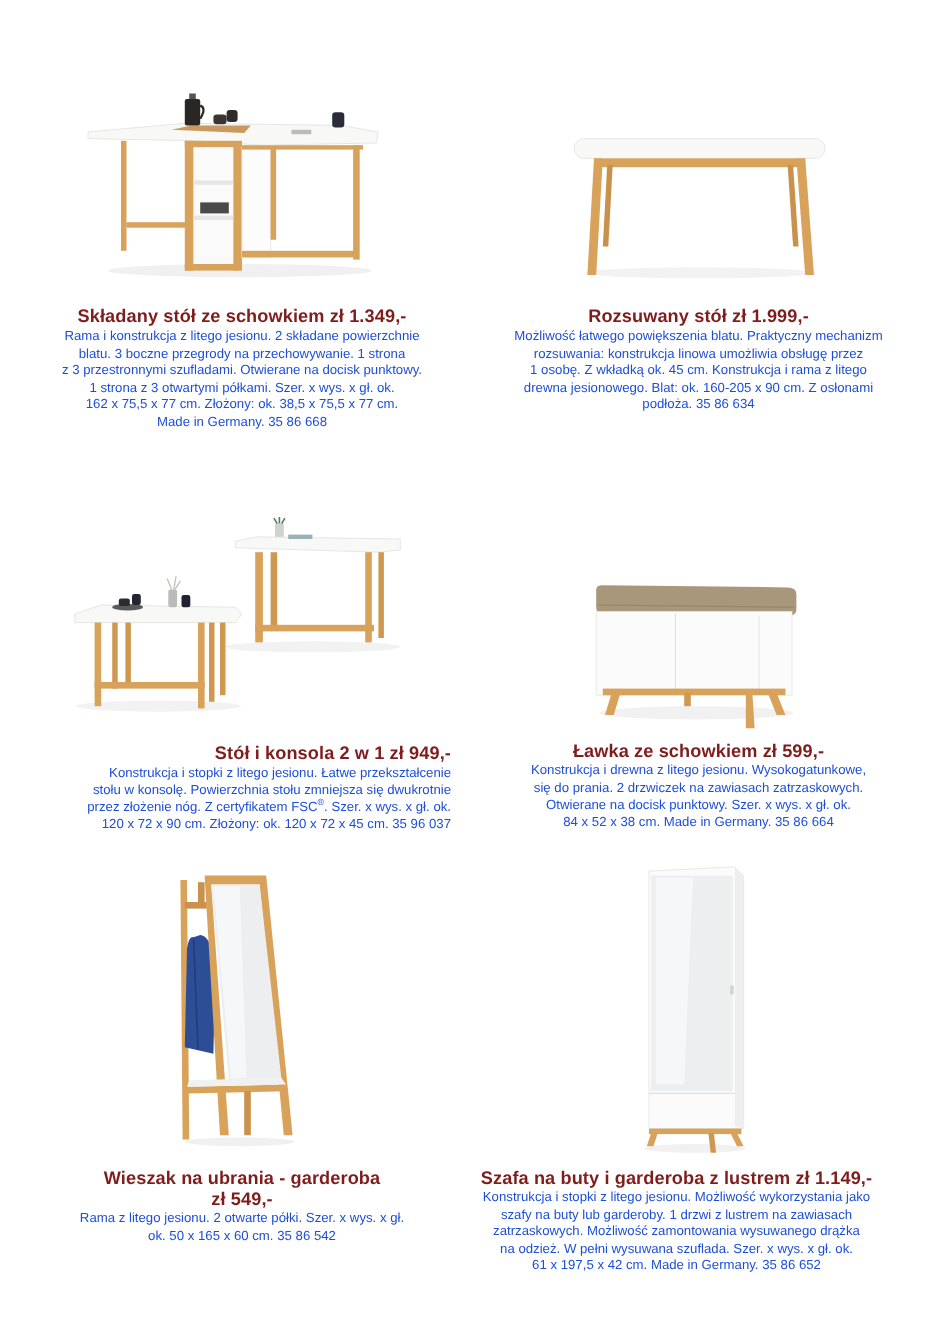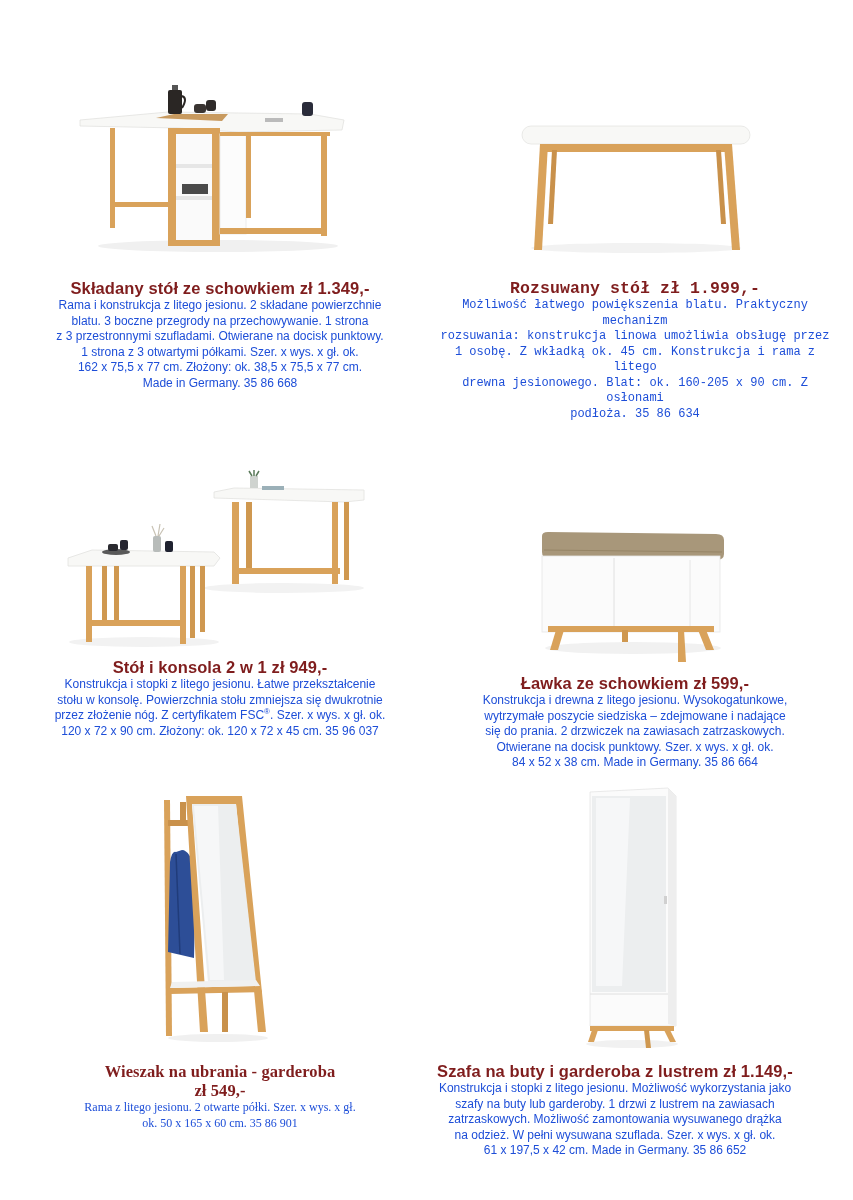--- a/index.html
+++ b/index.html
@@ -71,21 +71,21 @@
     <svg width="232" height="130" viewBox="0 0 232 130">
       <ellipse cx="116" cy="124" rx="105" ry="5" fill="#f2f2f2"></ellipse>
       <rect x="2" y="2" width="228" height="18" rx="9" fill="#f8f8f6" stroke="#e4e4e2" stroke-width="0.8"></rect>
       <rect x="20" y="20" width="192" height="8" fill="#d9a25a"></rect>
       <polygon points="20,20 28,20 22,126 14,126" fill="#d9a25a"></polygon>
       <polygon points="32,26 37,26 33,100 28,100" fill="#c9914b"></polygon>
       <polygon points="204,20 212,20 220,126 212,126" fill="#d9a25a"></polygon>
       <polygon points="196,26 201,26 206,100 201,100" fill="#c9914b"></polygon>
     </svg>
   </div>
-  <div class="caption" style="left:440px;top:279px;width:390px;font-family:Liberation Mono, monospace;">
+  <div class="caption" style="left:440px;top:279px;width:390px;">
     <div class="title">Rozsuwany stół zł 1.999,-</div>
     <div class="desc">
       <div>Możliwość łatwego powiększenia blatu. Praktyczny mechanizm</div>
       <div>rozsuwania: konstrukcja linowa umożliwia obsługę przez</div>
       <div>1 osobę. Z wkładką ok. 45 cm. Konstrukcja i rama z litego</div>
       <div>drewna jesionowego. Blat: ok. 160-205 x 90 cm. Z osłonami</div>
       <div>podłoża. 35 86 634</div>
     </div>
   </div>
 </div>
@@ -115,21 +115,21 @@
       <rect x="101" y="71" width="8" height="11" rx="2" fill="#1f2230"></rect>
       <rect x="22" y="96" width="6" height="76" fill="#d9a25a"></rect>
       <rect x="38" y="96" width="5" height="60" fill="#cf9850"></rect>
       <rect x="50" y="96" width="5" height="56" fill="#cf9850"></rect>
       <rect x="22" y="150" width="100" height="6" fill="#d9a25a"></rect>
       <rect x="116" y="96" width="6" height="78" fill="#d9a25a"></rect>
       <rect x="126" y="96" width="5" height="72" fill="#cf9850"></rect>
       <rect x="136" y="96" width="5" height="66" fill="#cf9850"></rect>
     </svg>
   </div>
-  <div class="caption" style="left:30px;top:658px;width:380px;">
+  <div class="caption" style="left:30px;top:676px;width:380px;text-align:right;">
     <div class="title">Stół i konsola 2 w 1 zł 949,-</div>
     <div class="desc">
       <div>Konstrukcja i stopki z litego jesionu. Łatwe przekształcenie</div>
       <div>stołu w konsolę. Powierzchnia stołu zmniejsza się dwukrotnie</div>
       <div><span>przez złożenie nóg. Z certyfikatem FSC</span><sup>®</sup><span>. Szer. x wys. x gł. ok.</span></div>
       <div>120 x 72 x 90 cm. Złożony: ok. 120 x 72 x 45 cm. 35 96 037</div>
     </div>
   </div>
 </div>
 
@@ -149,21 +149,20 @@
       <polygon points="18,100 26,100 20,120 12,120" fill="#d9a25a"></polygon>
       <polygon points="160,100 168,100 176,120 168,120" fill="#d9a25a"></polygon>
       <polygon points="140,100 146,100 148,132 140,132" fill="#d9a25a"></polygon>
       <rect x="84" y="100" width="6" height="12" fill="#cf9850"></rect>
     </svg>
   </div>
   <div class="caption" style="left:440px;top:674px;width:390px;">
     <div class="title">Ławka ze schowkiem zł 599,-</div>
     <div class="desc">
       <div>Konstrukcja i drewna z litego jesionu. Wysokogatunkowe,</div>
-      <div>wytrzymałe poszycie siedziska – zdejmowane i nadające</div>
       <div>się do prania. 2 drzwiczek na zawiasach zatrzaskowych.</div>
       <div>Otwierane na docisk punktowy. Szer. x wys. x gł. ok.</div>
       <div>84 x 52 x 38 cm. Made in Germany. 35 86 664</div>
     </div>
   </div>
 </div>
 
 <div class="product">
   <div class="img" style="left:158px;top:792px;">
     <svg width="112" height="250" viewBox="0 0 112 250">
@@ -178,28 +177,28 @@
 
       <polygon points="28,4 84,4 108,240 100,240 78,12 34,12 50,240 42,240" fill="#d9a25a"></polygon>
       <polygon points="34,12 78,12 98,190 50,190" fill="#eceeef"></polygon>
       <polygon points="36,14 60,14 66,188 52,188" fill="#f6f7f8"></polygon>
 
       <polygon points="12,196 102,194 104,200 12,202" fill="#d9a25a"></polygon>
       <polygon points="14,190 98,188 102,194 12,196" fill="#f0f1f1"></polygon>
       <rect x="64" y="200" width="6" height="40" fill="#c9914b"></rect>
     </svg>
   </div>
-  <div class="caption" style="left:30px;top:1062px;width:380px;font-family:Liberation Serif, serif;">
+  <div class="caption" style="left:30px;top:1062px;width:380px;">
     <div class="title">
       <div>Wieszak na ubrania - garderoba</div>
       <div>zł 549,-</div>
     </div>
     <div class="desc">
       <div>Rama z litego jesionu. 2 otwarte półki. Szer. x wys. x gł.</div>
-      <div>ok. 50 x 165 x 60 cm. 35 86 901</div>
+      <div>ok. 50 x 165 x 60 cm. 35 86 542</div>
     </div>
   </div>
 </div>
 
 <div class="product">
   <div class="img" style="left:586px;top:786px;">
     <svg width="96" height="264" viewBox="0 0 96 264">
       <ellipse cx="46" cy="258" rx="46" ry="4" fill="#f1f1f1"></ellipse>
       <polygon points="4,6 82,2 90,10 90,240 4,240" fill="#fbfbfb" stroke="#e4e4e4" stroke-width="0.8"></polygon>
       <polygon points="82,2 90,10 90,240 82,238" fill="#eeeeee"></polygon>

